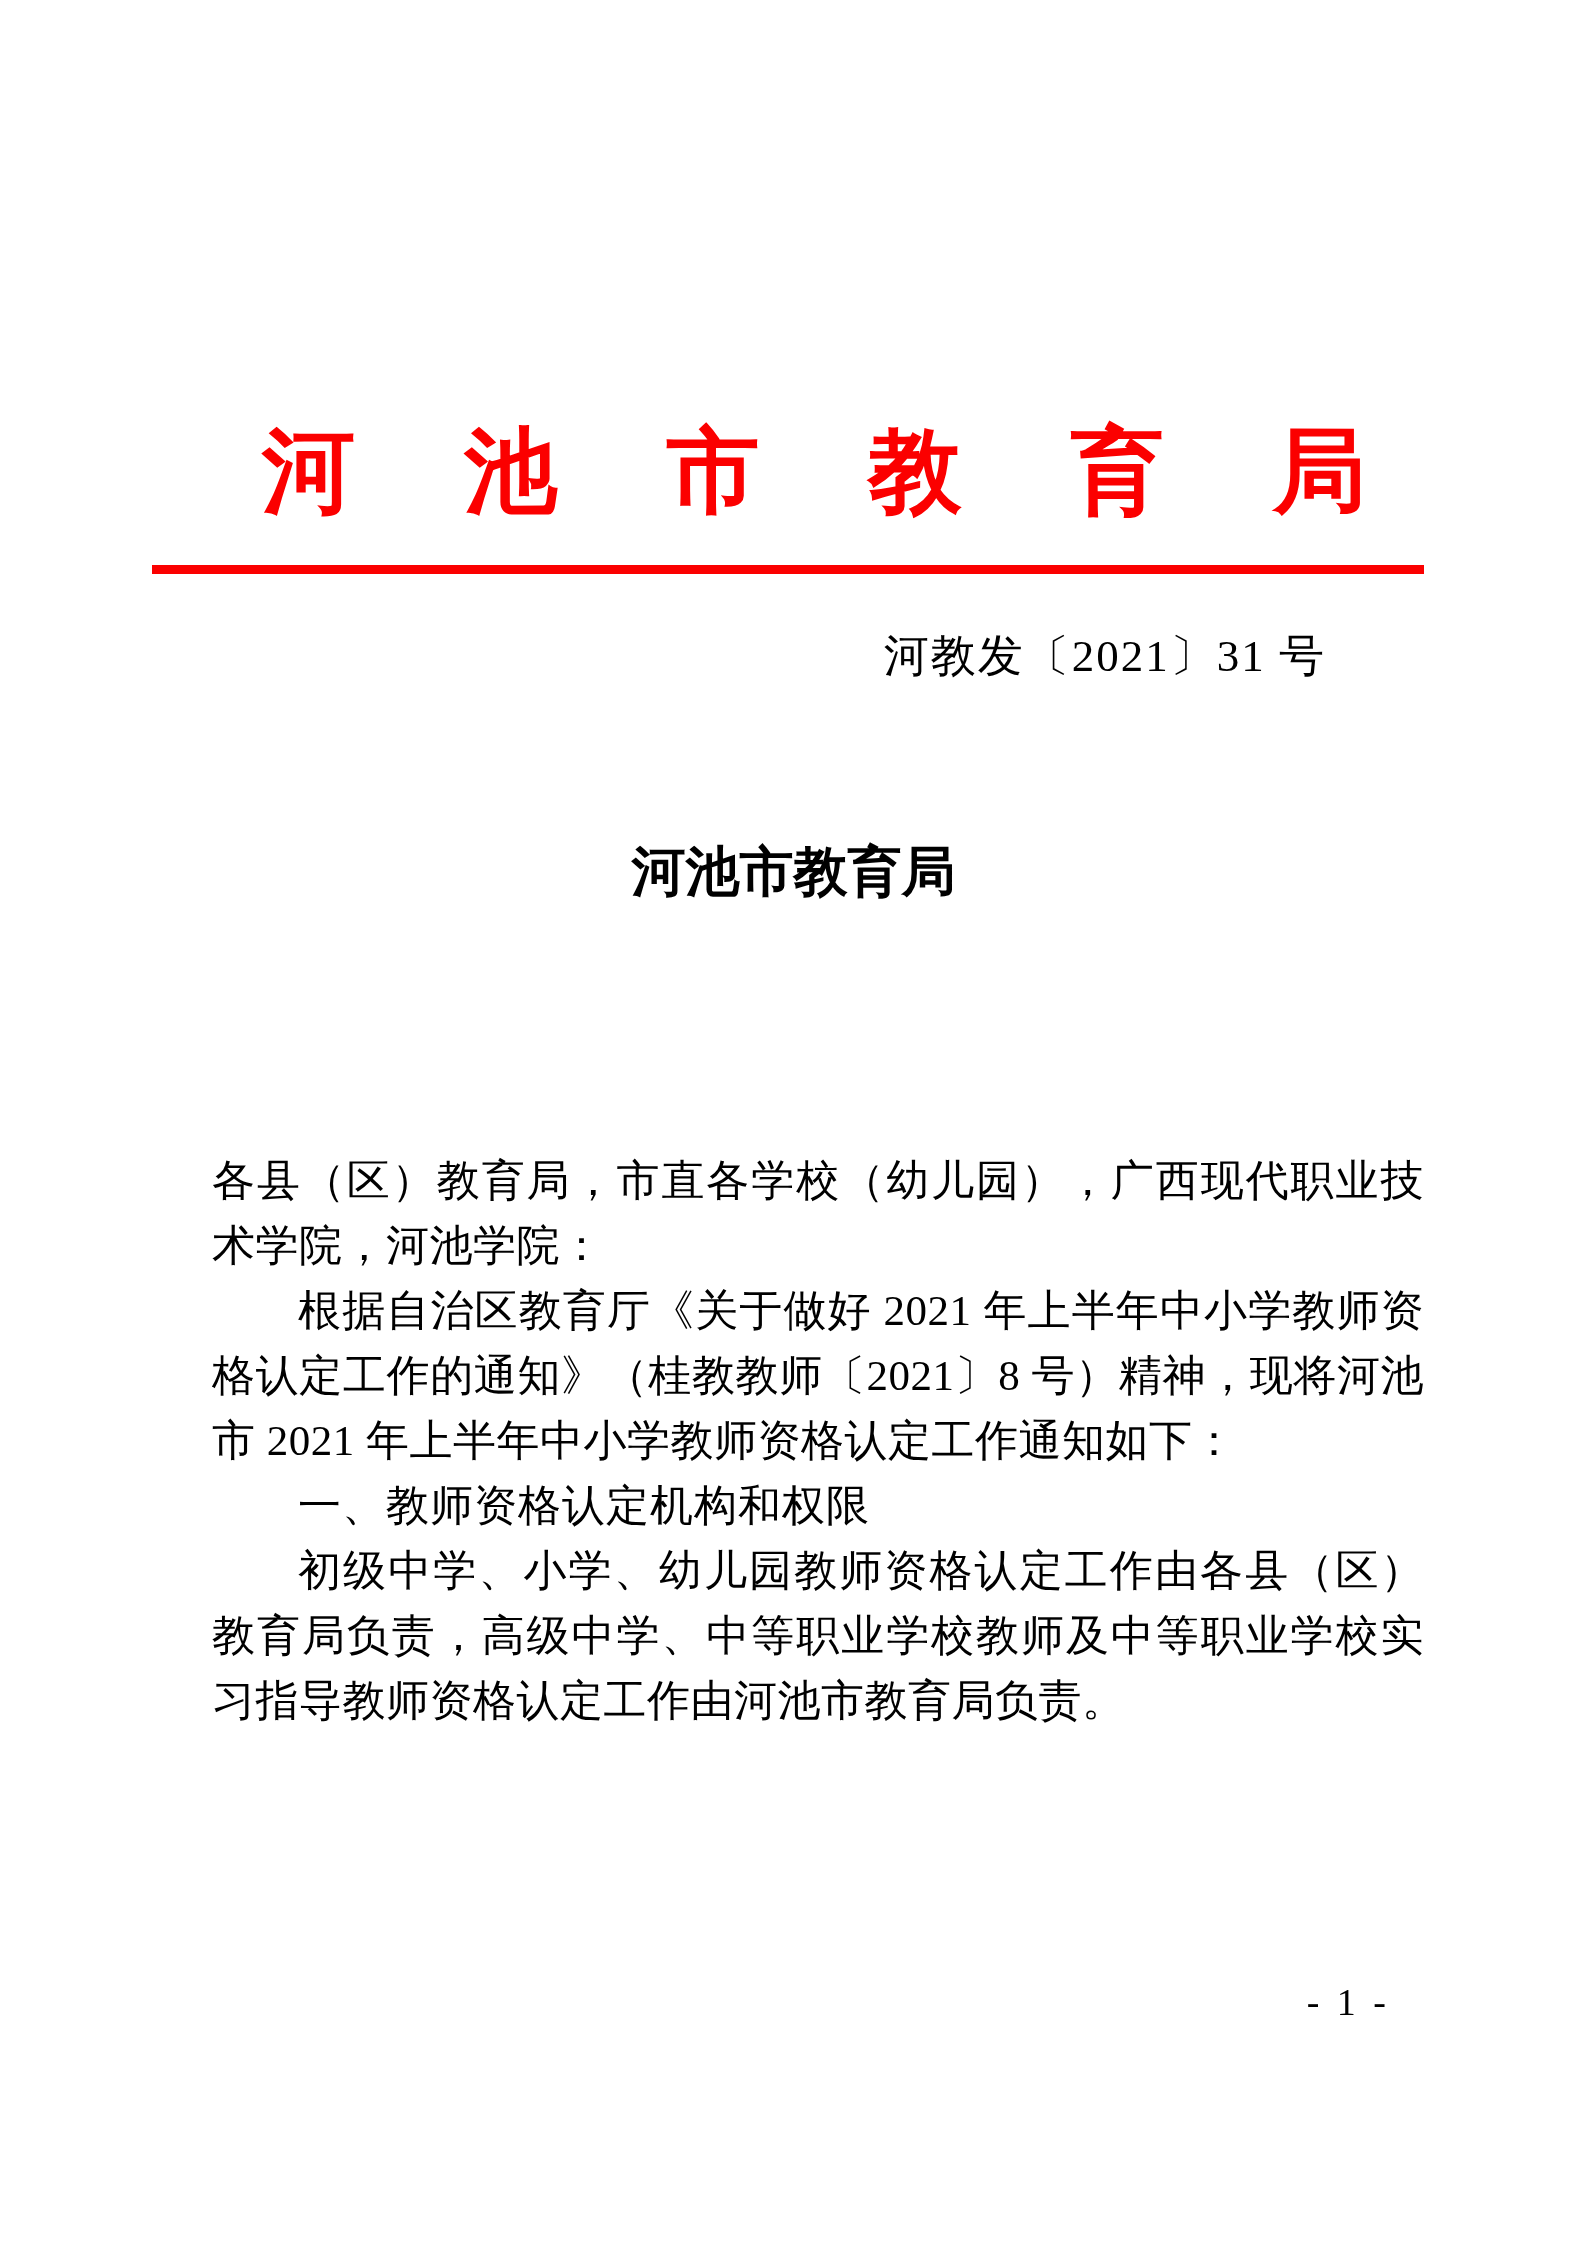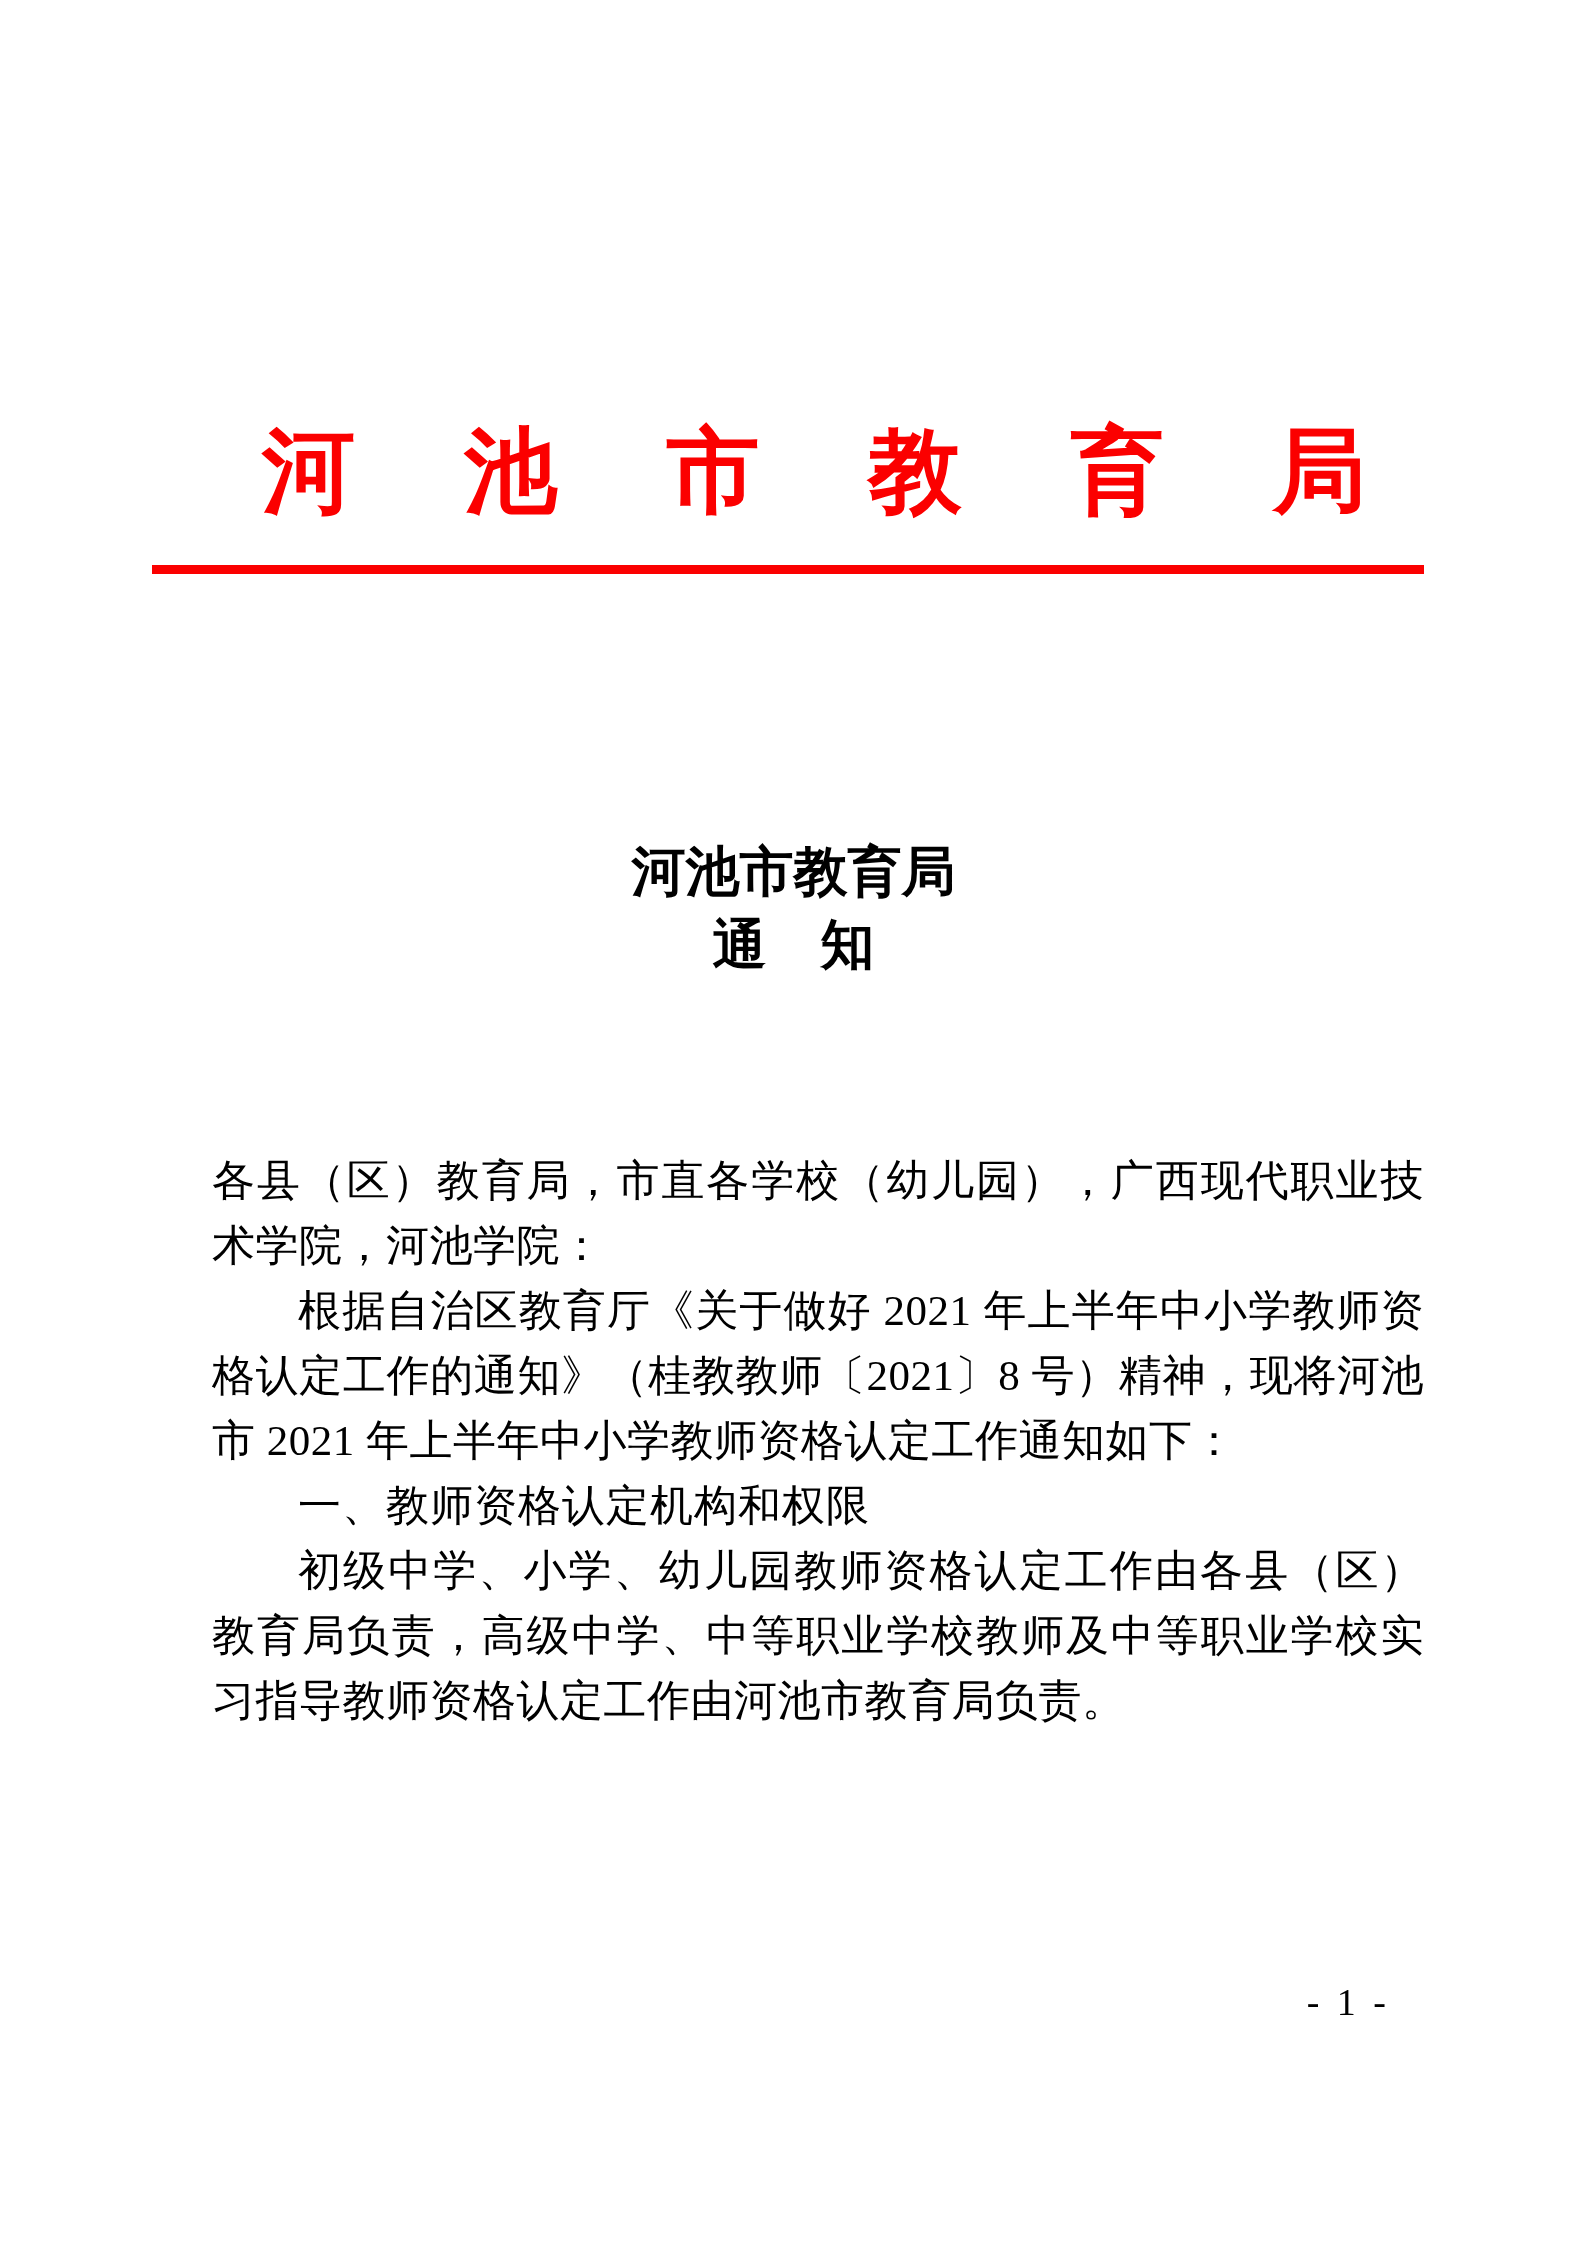--- a/index.html
+++ b/index.html
@@ -97,24 +97,24 @@
       <span>河</span>
       <span>池</span>
       <span>市</span>
       <span>教</span>
       <span>育</span>
       <span>局</span>
     </div>
 
   <div class="red-line"></div>
 
+  <div class="doc-number">河教发〔2021〕31 号</div>
 
   <div class="title-block">
     <div>河池市教育局</div>
-    <div>通　知</div>
   </div>
 
   <div class="body-block" id="body-block">
       <p class="body-para">各县（区）教育局，市直各学校（幼儿园），广西现代职业技术学院，河池学院：</p>
       <p class="body-para indent">根据自治区教育厅《关于做好 2021 年上半年中小学教师资格认定工作的通知》（桂教教师〔2021〕8 号）精神，现将河池市 2021 年上半年中小学教师资格认定工作通知如下：</p>
       <p class="body-para indent bold">一、教师资格认定机构和权限</p>
       <p class="body-para indent">初级中学、小学、幼儿园教师资格认定工作由各县（区）教育局负责，高级中学、中等职业学校教师及中等职业学校实习指导教师资格认定工作由河池市教育局负责。</p>
     </div>
 
   <div class="page-number">- 1 -</div>

